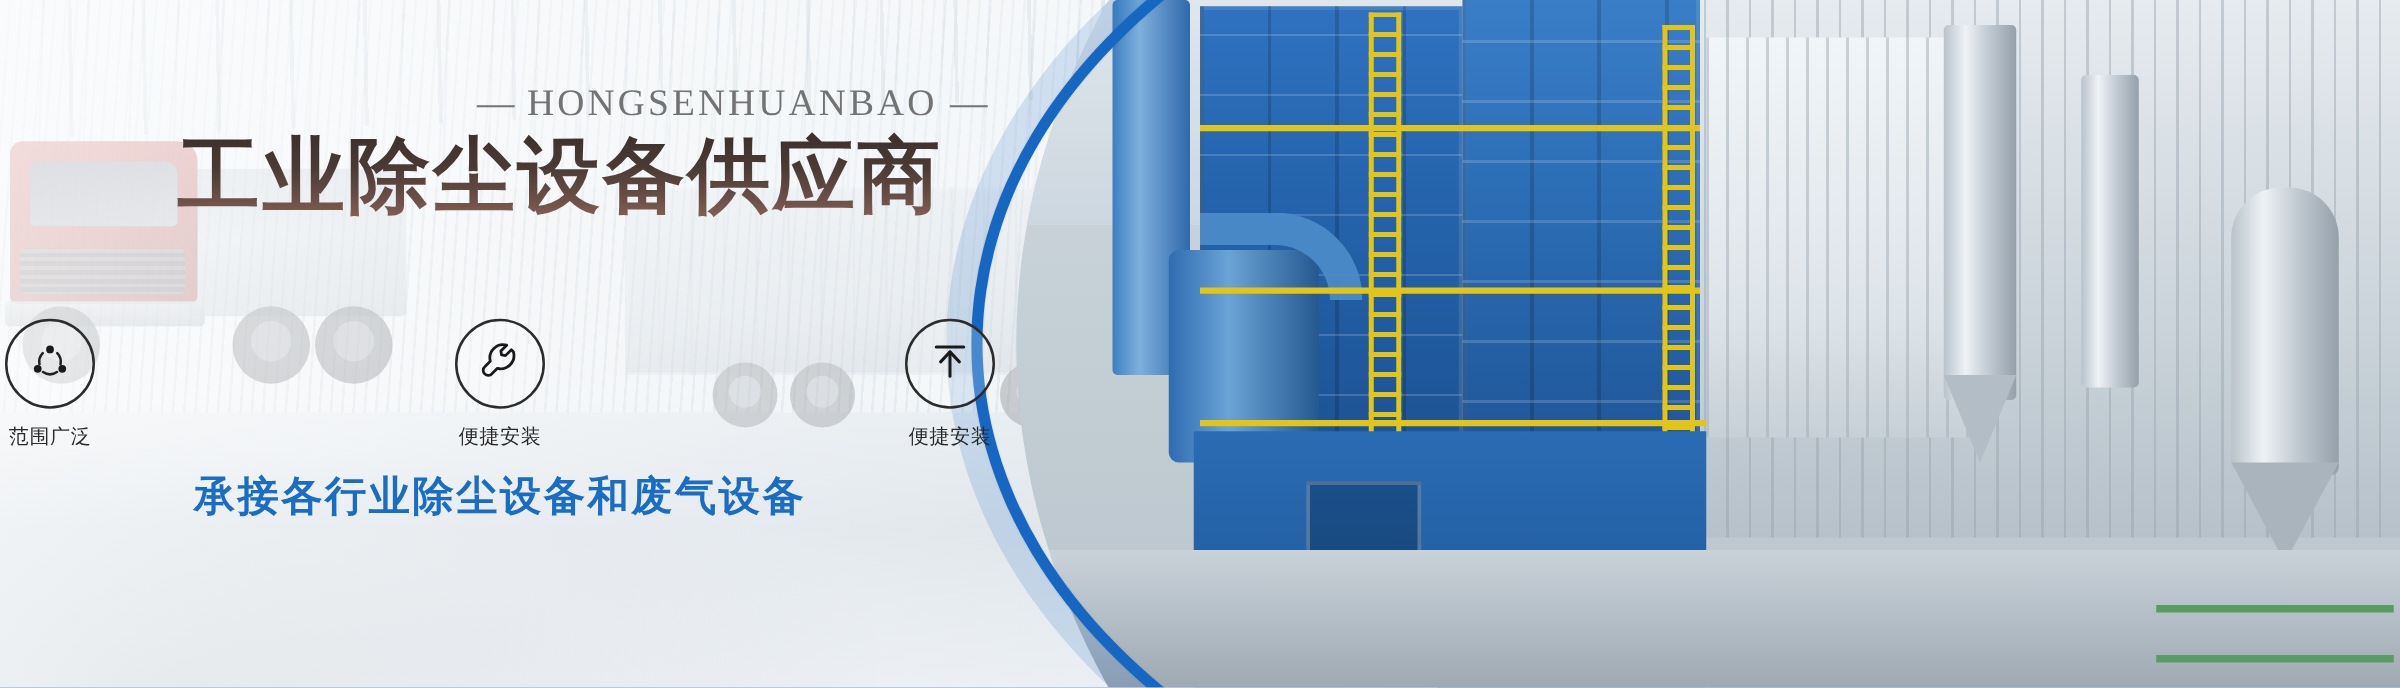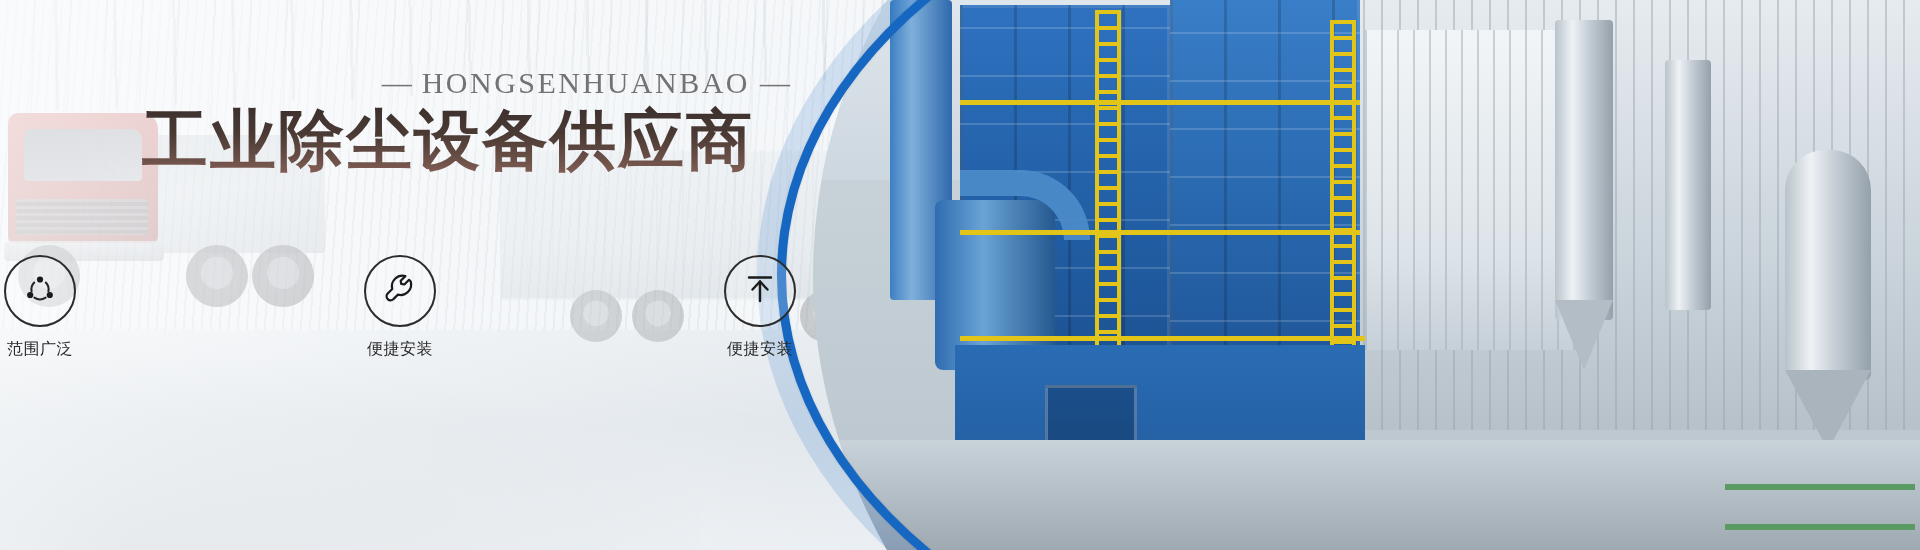--- a/index.html
+++ b/index.html
@@ -440,15 +440,16 @@
               <line x1="19" y1="11.5" x2="19" y2="31"></line>
               <polyline points="11.5,19.5 19,11.5 26.5,19.5"></polyline>
             </svg>
           </span>
         </div>
         <div class="lbl">便捷安装</div>
       </div>
 
     </div>
 
+    <div class="footline">承接各行业除尘设备和废气设备</div>
   </div>
 
 </div>
 
 </body></html>

